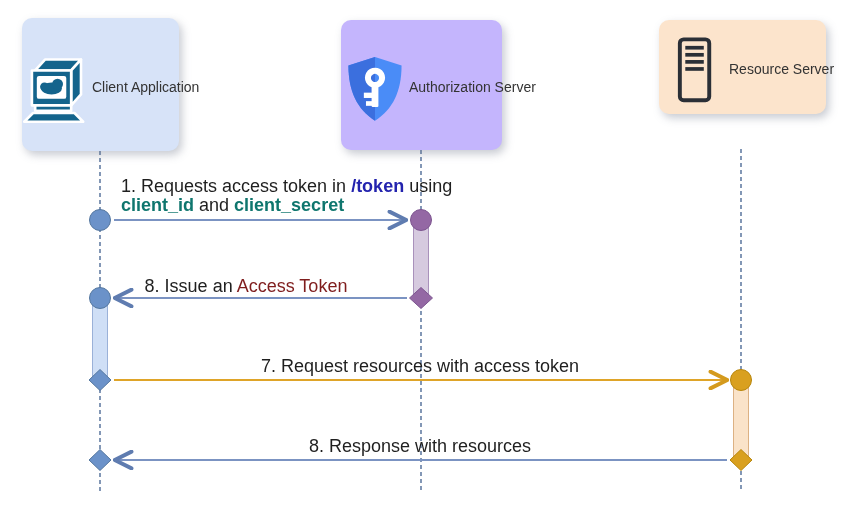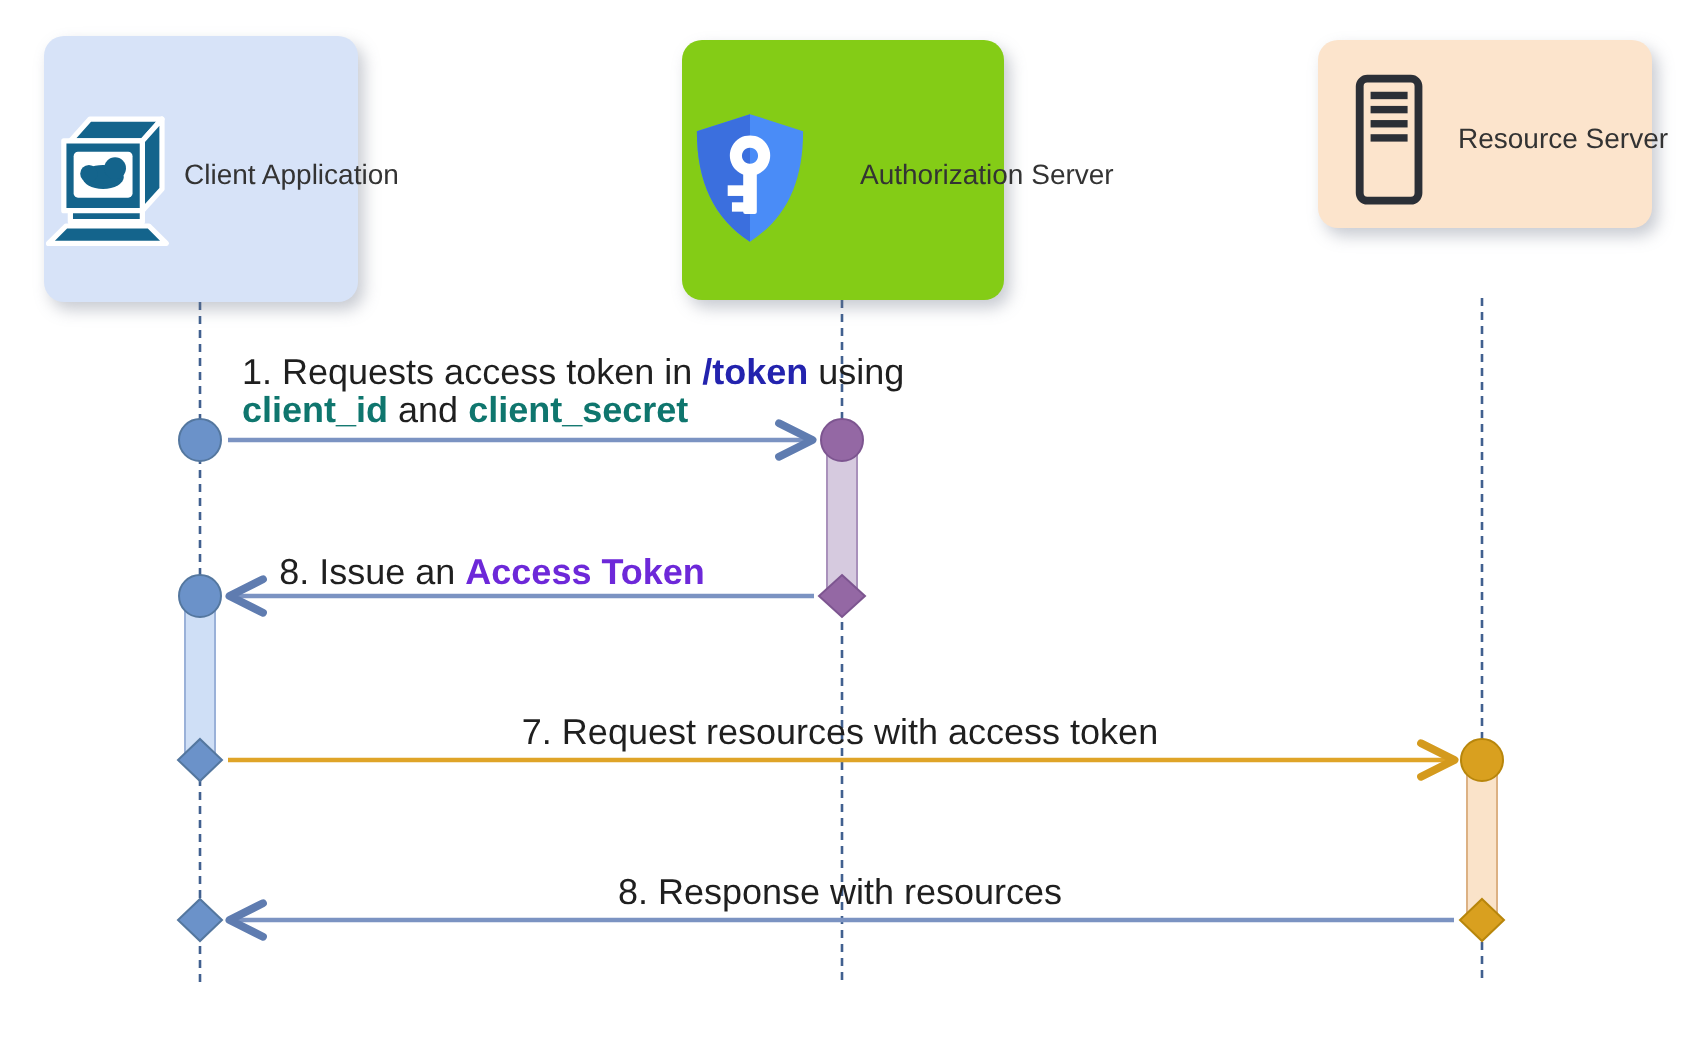--- a/index.html
+++ b/index.html
@@ -4,26 +4,26 @@
 <style>
   html,body{margin:0;padding:0;background:#fff;}
   body{font-family:"Liberation Sans","DejaVu Sans",sans-serif;}
   .stage{position:relative;width:846px;height:528px;background:#fff;overflow:hidden;}
   .layer{position:absolute;left:0;top:0;width:846px;height:528px;}
   .actor-box{position:absolute;border-radius:10px;display:flex;flex-direction:row;
     align-items:center;justify-content:flex-start;box-shadow:3px 4px 8px rgba(110,118,138,.38);}
   .actor-box .icon-wrap{margin-top:9px;width:74px;height:76px;display:flex;align-items:center;justify-content:center;}
   .actor-label{font-size:14px;color:#333;margin-top:4px;white-space:nowrap;}
   .box-client{left:22px;top:18px;width:157px;height:133px;background:#d7e3f8;}
-  .box-auth{left:341px;top:20px;width:161px;height:130px;background:#84cc16;gap:21px;}
+  .box-auth{left:341px;top:20px;width:161px;height:130px;background:#c4b5fd;}
   .box-resource{left:659px;top:20px;width:167px;height:94px;background:#fce4cc;}
   .msg{position:absolute;font-size:18px;color:#1f1f1f;line-height:19px;white-space:nowrap;}
   .msg .code{font-weight:700;color:#2323ae;}
   .msg .bold{font-weight:700;color:#0f766e;margin-top:23px;}
-  .msg .green{font-weight:700;color:#6d28d9;}
+  .msg .green{font-weight:400;color:#7f1d1d;}
   .msg-1{left:121px;top:177px;text-align:left;}
   .msg-6{left:246px;top:277px;transform:translateX(-50%);}
   .msg-7{left:420px;top:357px;transform:translateX(-50%);}
   .msg-8{left:420px;top:437px;transform:translateX(-50%);}
 </style>
 </head>
 <body>
 
 <div class="stage">
 

